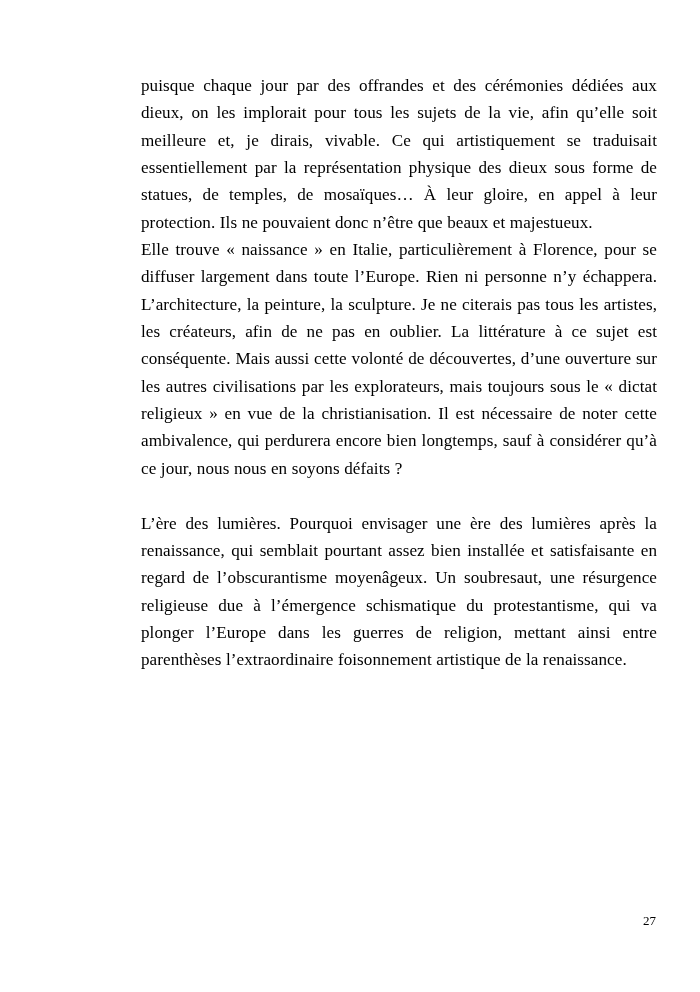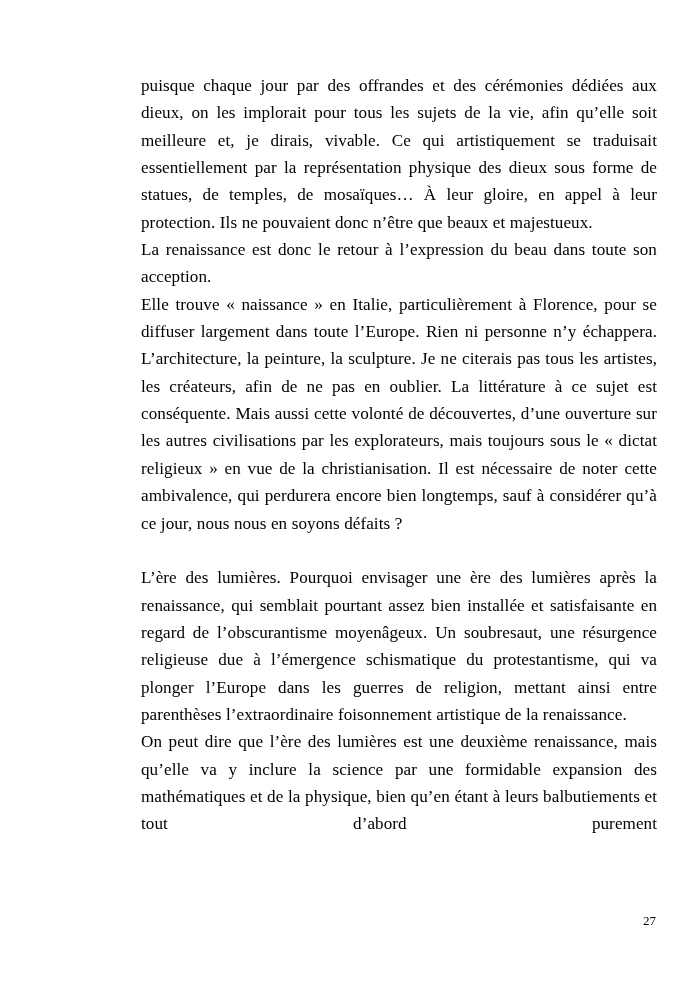--- a/index.html
+++ b/index.html
@@ -64,28 +64,26 @@
 </style>
 </head>
 <body>
 
 <div class="page">
 
   <div class="text-block">
 
     <div>
       <p class="para">puisque chaque jour par des offrandes et des cérémonies dédiées aux dieux, on les implorait pour tous les sujets de la vie, afin qu’elle soit meilleure et, je dirais, vivable. Ce qui artistiquement se traduisait essentiellement par la représentation physique des dieux sous forme de statues, de temples, de mosaïques… À leur gloire, en appel à leur protection. Ils ne pouvaient donc n’être que beaux et majestueux.</p>
-      <p class="para">La renaissance est donc le retour à l’expression du beau dans toute son acception.</p>
       <p class="para">Elle trouve « naissance » en Italie, particulièrement à Florence, pour se diffuser largement dans toute l’Europe. Rien ni personne n’y échappera. L’architecture, la peinture, la sculpture. Je ne citerais pas tous les artistes, les créateurs, afin de ne pas en oublier. La littérature à ce sujet est conséquente. Mais aussi cette volonté de découvertes, d’une ouverture sur les autres civilisations par les explorateurs, mais toujours sous le « dictat religieux » en vue de la christianisation. Il est nécessaire de noter cette ambivalence, qui perdurera encore bien longtemps, sauf à considérer qu’à ce jour, nous nous en soyons défaits ?</p>
     </div>
 
     <div class="block-gap"></div>
 
     <div>
       <p class="para">L’ère des lumières. Pourquoi envisager une ère des lumières après la renaissance, qui semblait pourtant assez bien installée et satisfaisante en regard de l’obscurantisme moyenâgeux. Un soubresaut, une résurgence religieuse due à l’émergence schismatique du protestantisme, qui va plonger l’Europe dans les guerres de religion, mettant ainsi entre parenthèses l’extraordinaire foisonnement artistique de la renaissance.</p>
-      <p class="para stretch-last">On peut dire que l’ère des lumières est une deuxième renaissance, mais qu’elle va y inclure la science par une formidable expansion des mathématiques et de la physique, bien qu’en étant à leurs balbutiements et tout d’abord purement</p>
     </div>
 
   </div>
 
   <div class="page-number">27</div>
 
 </div>
 
 </body></html>

